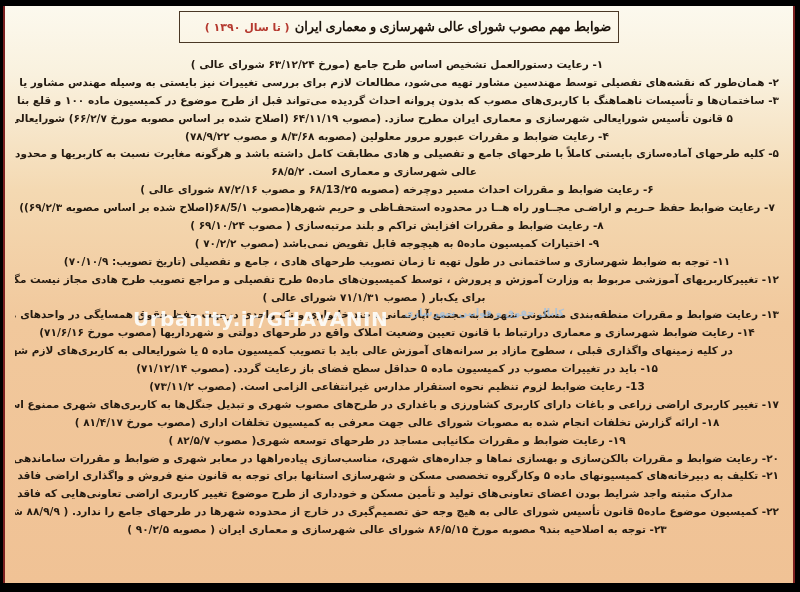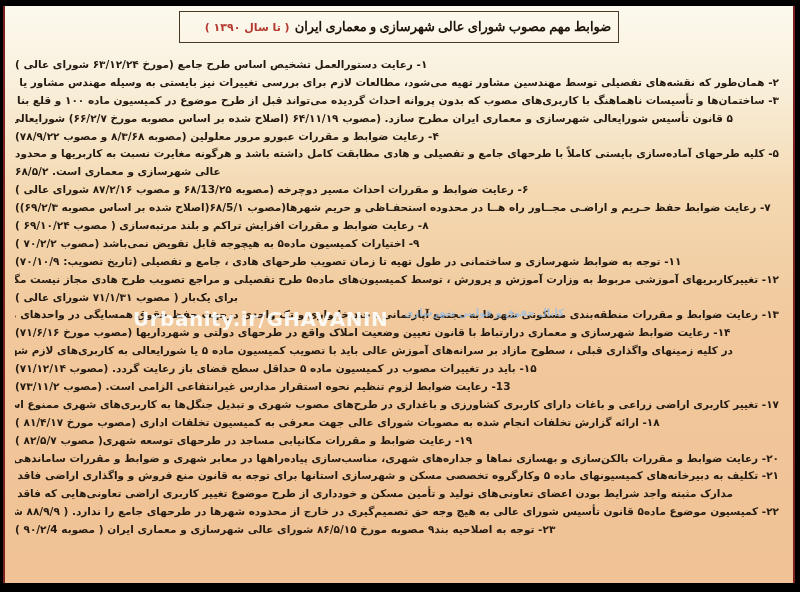--- a/index.html
+++ b/index.html
@@ -20,21 +20,21 @@
     width:438px;height:30px;
     border:1px solid #4a3826;
     display:flex;align-items:center;justify-content:center;gap:5px;
     direction:rtl;
     font-weight:bold;
   }
   .t-main{font-size:13px;color:#1d140c;letter-spacing:0;font-family:Liberation Serif, serif;}
   .t-suffix{font-size:11px;color:#b5392f;margin-left:18px;}
   .content{
     position:absolute;top:50px;right:14px;left:10px;
-    direction:rtl;text-align:left;overflow:hidden;
+    direction:rtl;text-align:center;overflow:hidden;
   }
   .line{
     font-size:10.5px;font-weight:bold;color:#241a10;
     line-height:17.9px;height:17.9px;
     white-space:nowrap;
   }
   .line.cont{padding-right:46px;}
   .watermark{
     position:absolute;top:301px;left:128px;
     display:flex;align-items:flex-start;gap:16px;direction:ltr;
@@ -79,21 +79,21 @@
       <div class="line cont">در کلیه زمینهای واگذاری قبلی ، سطوح مازاد بر سرانه‌های آموزش عالی باید با تصویب کمیسیون ماده ۵ یا شورایعالی به کاربری‌های لازم شهر اختصاص یابد.      (مصوب ۷۱/۶/۲۳)</div>
       <div class="line">۱۵- باید در تغییرات مصوب در کمیسیون ماده ۵ حداقل سطح فضای باز رعایت گردد. (مصوب ۷۱/۱۲/۱۴)</div>
       <div class="line">13- رعایت ضوابط لزوم تنظیم نحوه استقرار مدارس غیرانتفاعی الزامی است. (مصوب ۷۳/۱۱/۲)</div>
       <div class="line">۱۷- تغییر کاربری اراضی زراعی و باغات دارای کاربری کشاورزی و باغداری در طرح‌های مصوب شهری و تبدیل جنگل‌ها به کاربری‌های شهری ممنوع است. (مصوب ۷۸/۸/۱۰ )</div>
       <div class="line">۱۸- ارائه گزارش تخلفات انجام شده به مصوبات شورای عالی جهت معرفی به کمیسیون تخلفات اداری (مصوب مورخ ۸۱/۴/۱۷ )</div>
       <div class="line">۱۹- رعایت ضوابط و مقررات مکانیابی مساجد در طرحهای توسعه شهری( مصوب ۸۲/۵/۷ )</div>
       <div class="line">۲۰- رعایت ضوابط و مقررات بالکن‌سازی و بهسازی نماها و جداره‌های شهری، مناسب‌سازی پیاده‌راهها در معابر شهری و ضوابط و مقررات ساماندهی به مناظر شهری( مصوب ۸۷/۹/۲۵ )</div>
       <div class="line">۲۱- تکلیف به دبیرخانه‌های کمیسیونهای ماده ۵ وکارگروه تخصصی مسکن و شهرسازی استانها برای توجه به قانون منع فروش و واگذاری اراضی فاقد کاربری مسکونی برای امر مسکن و آئین‌نامه اجرایی آن، مطالبه اسناد و</div>
       <div class="line cont">مدارک مثبته واجد شرایط بودن اعضای تعاونی‌های تولید و تأمین مسکن و خودداری از طرح موضوع تغییر کاربری اراضی تعاونی‌هایی که فاقد شرایط فوق می‌باشند ( مصوبه ۸۸/۸/۱۱ )</div>
       <div class="line">۲۲- کمیسیون موضوع ماده۵ قانون تأسیس شورای عالی به هیچ وجه حق تصمیم‌گیری در خارج از محدوده شهرها در طرحهای جامع را ندارد. ( ۸۸/۹/۹ شورای عالی )</div>
-      <div class="line">۲۳- توجه به اصلاحیه بند۹ مصوبه مورخ ۸۶/۵/۱۵ شورای عالی شهرسازی و معماری ایران ( مصوبه ۹۰/۲/4 )</div>
+      <div class="line">۲۳- توجه به اصلاحیه بند۹ مصوبه مورخ ۸۶/۵/۱۵ شورای عالی شهرسازی و معماری ایران ( مصوبه ۹۰/۲/۵ )</div>
     </div>
 
   <div class="watermark">
     <span class="wm-latin">Urbanity.ir/GHAVANIN</span>
     <span class="wm-fa">کانال حقوق و قوانین شهرسازی</span>
   </div>
 
 </div>
 
 </body></html>

